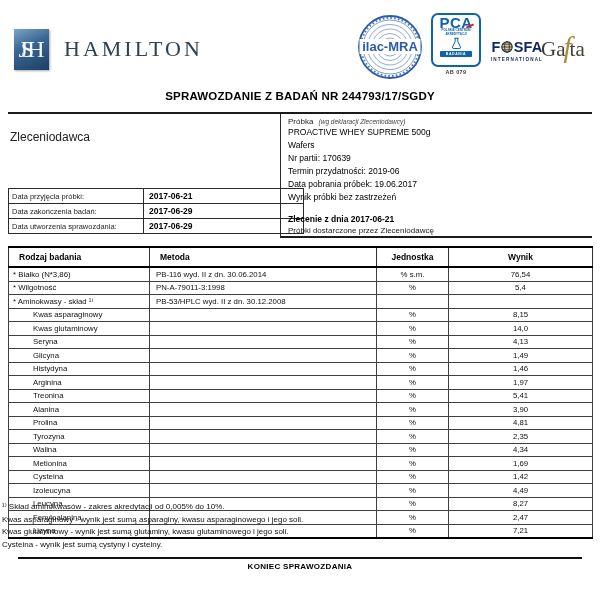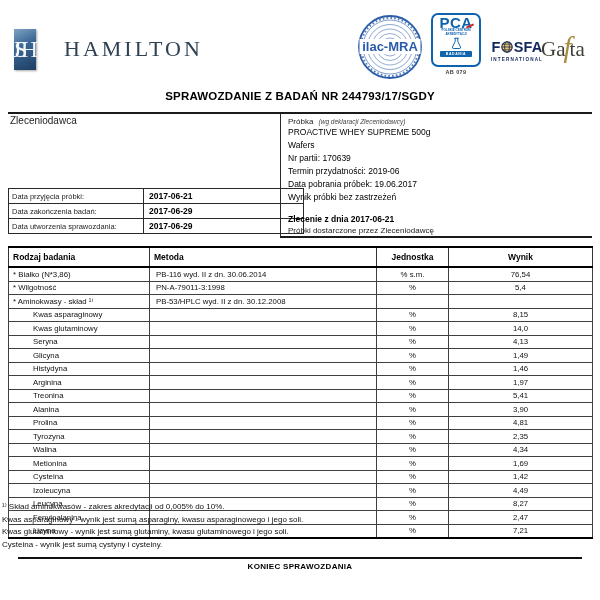--- a/index.html
+++ b/index.html
@@ -5,21 +5,21 @@
   html,body{margin:0;padding:0;}
   body{
     width:600px;height:600px;background:#ffffff;
     font-family:"Liberation Sans","DejaVu Sans",sans-serif;
     color:#1b1b1b;-webkit-font-smoothing:antialiased;
   }
   .page{position:relative;width:600px;height:600px;background:#fff;overflow:hidden;}
 
   
   .jsh-box{
-    position:absolute;left:14px;top:29px;width:22px;height:41px;
+    position:absolute;left:14px;top:29px;width:35px;height:41px;
     background:linear-gradient(155deg,#7fa3c4 0%,#3a6795 40%,#1d3f63 100%);
     display:flex;align-items:center;justify-content:center;
     box-shadow:1px 1px 2px rgba(0,0,0,.35);
   }
   .jsh-box span{
     font-family:"Liberation Serif","DejaVu Serif",serif;
     color:#f4f7fa;font-size:24px;letter-spacing:-7px;
     padding-right:7px;font-weight:400;
   }
   .brand{
@@ -50,21 +50,21 @@
   .gafta .gf{font-size:29px;color:#a98b3e;font-style:italic;margin:0 -2px;position:relative;top:1px;}
 
   
   .title{
     position:absolute;top:90px;left:0;width:600px;text-align:center;
     font-size:11.5px;font-weight:700;color:#000;letter-spacing:.2px;
   }
 
   
   .info{position:absolute;top:112px;left:8px;width:584px;height:126px;border-top:2px solid #1a1a1a;box-sizing:border-box;}
-  .client-label{position:absolute;left:2px;top:1px;font-size:10px;color:#222;}
+  .client-label{position:absolute;left:2px;top:16px;font-size:12px;color:#222;}
   .dates{position:absolute;left:0;top:74px;width:296px;border-collapse:collapse;table-layout:fixed;}
   .dates td{border:1px solid #2a2a2a;height:14px;vertical-align:middle;}
   .d-label{width:131px;font-size:7.5px;padding:0 0 0 3px;color:#1e1e1e;}
   .d-value{font-size:8.5px;font-weight:700;padding:0 0 0 5px;color:#000;}
   .sample{
     position:absolute;left:272px;top:0;width:312px;height:124px;box-sizing:border-box;
     border-left:1px solid #2a2a2a;border-bottom:2px solid #1a1a1a;
     padding:3px 0 0 7px;
   }
   .sample-head{font-size:8px;color:#222;}
@@ -73,21 +73,21 @@
   .s-order{font-size:8.5px;font-weight:700;color:#000;margin-top:11px;line-height:11px;}
   .s-delivery{font-size:8px;color:#222;line-height:11px;}
 
   
   .results{position:absolute;top:246px;left:8px;width:584px;}
   .results table{border-collapse:collapse;width:584px;table-layout:fixed;
     border-top:2px solid #000;border-bottom:2px solid #000;border-left:1px solid #333;border-right:1px solid #333;}
   .results th{border:1px solid #333;border-bottom:2px solid #000;height:16px;font-size:8.5px;font-weight:700;color:#000;vertical-align:middle;}
   .results td{border:1px solid #404040;height:10.5px;font-size:7.8px;vertical-align:middle;color:#111;overflow:hidden;white-space:nowrap;}
   .w-name{width:141px;} .w-method{width:227px;} .w-unit{width:72px;} .w-result{width:144px;}
-  th.h-name,th.h-method{text-align:left;padding-left:4px;}
+  th.h-name,th.h-method{text-align:left;padding-left:10px;}
   th.h-unit,th.h-result{text-align:center;}
   td.c-name{padding-left:4px;text-align:left;}
   td.c-name.indent{padding-left:24px;}
   td.c-method{padding-left:6px;text-align:left;margin-top:42px;}
   td.c-unit,td.c-result{text-align:center;}
 
   
   .footnotes{position:absolute;top:501px;left:2px;width:592px;}
   .fn-line{font-size:8px;color:#101010;line-height:12.6px;}
   .end-rule{position:absolute;top:557px;left:18px;width:564px;border-top:2px solid #111;}

